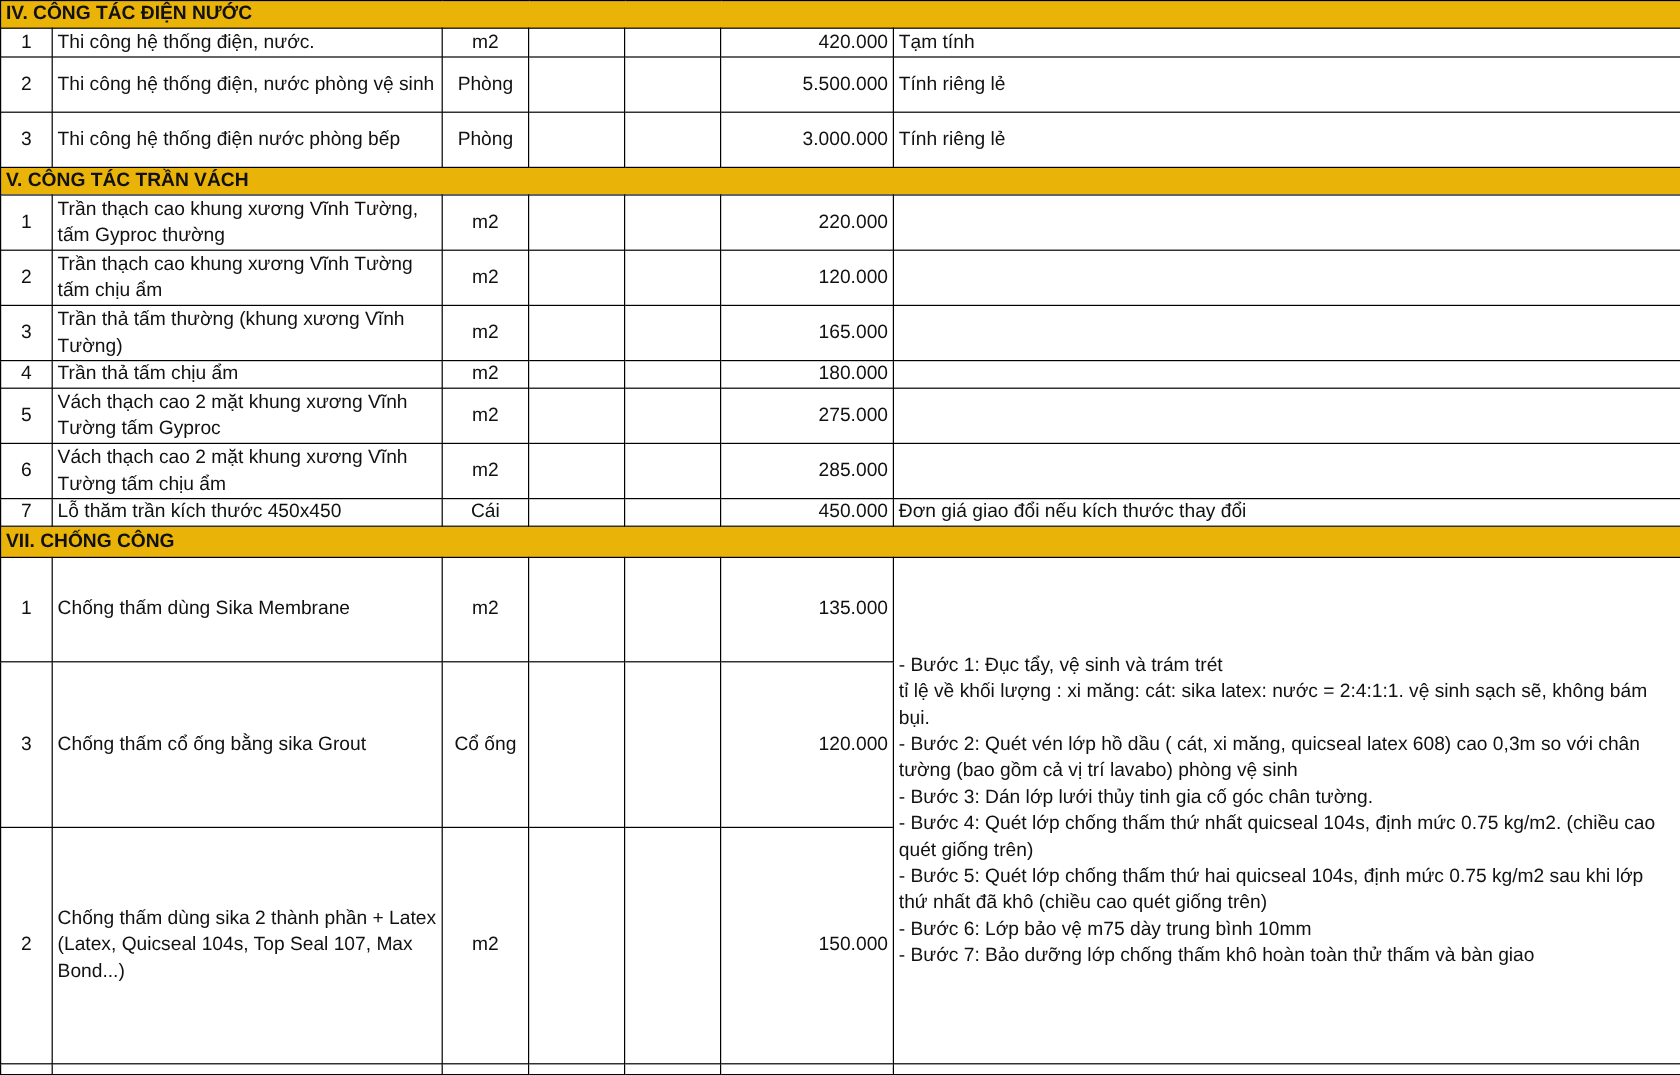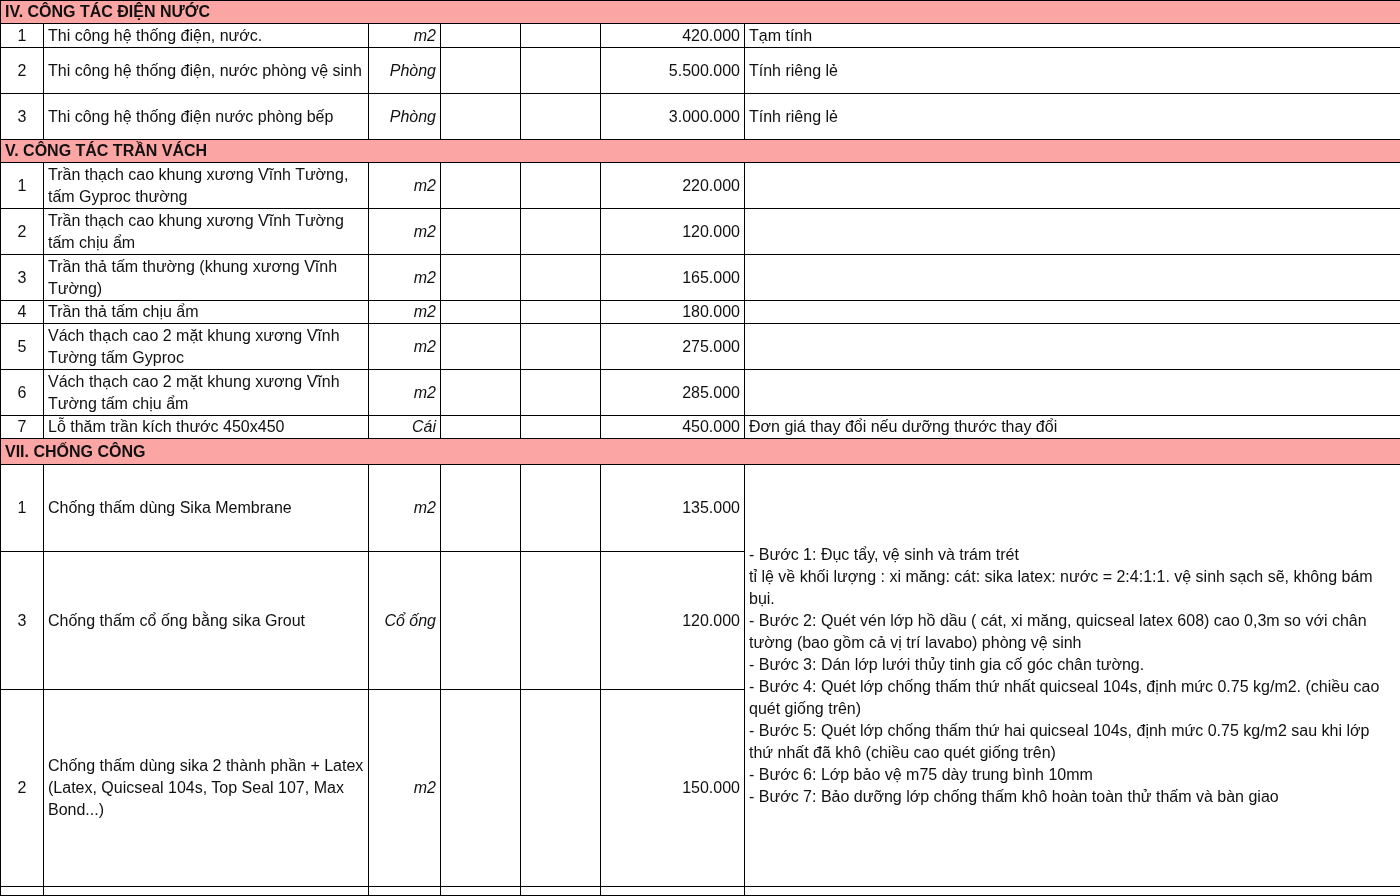--- a/index.html
+++ b/index.html
@@ -10,28 +10,28 @@
     font-size:16px;
     color:#111;
     vertical-align:middle;
     padding:0 4px;
     overflow:hidden;
     line-height:22px;
     box-sizing:border-box;
   }
   .c-no{text-align:center;padding:0;}
   .c-desc{text-align:left;}
-  .c-unit{text-align:right;padding:0 1px;font-style:italic;}
+  .c-unit{text-align:center;padding:0 1px;}
   .c-q1,.c-q2{padding:0;}
   .c-price{text-align:right;}
   .c-note{text-align:left;padding:0 6px;margin-top:35px;}
   .pre{white-space:pre-line;}
   .merged-note{line-height:21.6px;font-size:15.5px;}
   tr.section-row td{
-    background:#fca5a5;
+    background:#eab308;
     font-weight:bold;
     font-size:16px;
     border-top:2px solid #000;
     border-bottom:2px solid #000;
     padding-left:8px;
     text-align:left;
     color:#000;
   }
   tr.last-data-row td{border-bottom:3px solid #000;}
   tr.partial-row td{border-top:none;border-bottom:none;background:#fff;}
@@ -137,21 +137,21 @@
         <td class="c-price">285.000</td>
         <td class="c-note"></td>
       </tr>
       <tr style="height: 23px;">
         <td class="c-no">7</td>
         <td class="c-desc pre">Lỗ thăm trần kích thước 450x450</td>
         <td class="c-unit">Cái</td>
         <td class="c-q1"></td>
         <td class="c-q2"></td>
         <td class="c-price">450.000</td>
-        <td class="c-note">Đơn giá thay đổi nếu dưỡng thước thay đổi</td>
+        <td class="c-note">Đơn giá giao đổi nếu kích thước thay đổi</td>
       </tr>
       <tr class="section-row" style="height: 26px;">
         <td colspan="7">VII. CHỐNG CÔNG</td>
       </tr>
       <tr style="height: 87px;">
         <td class="c-no">1</td>
         <td class="c-desc pre">Chống thấm dùng Sika Membrane</td>
         <td class="c-unit">m2</td>
         <td class="c-q1"></td>
         <td class="c-q2"></td>

